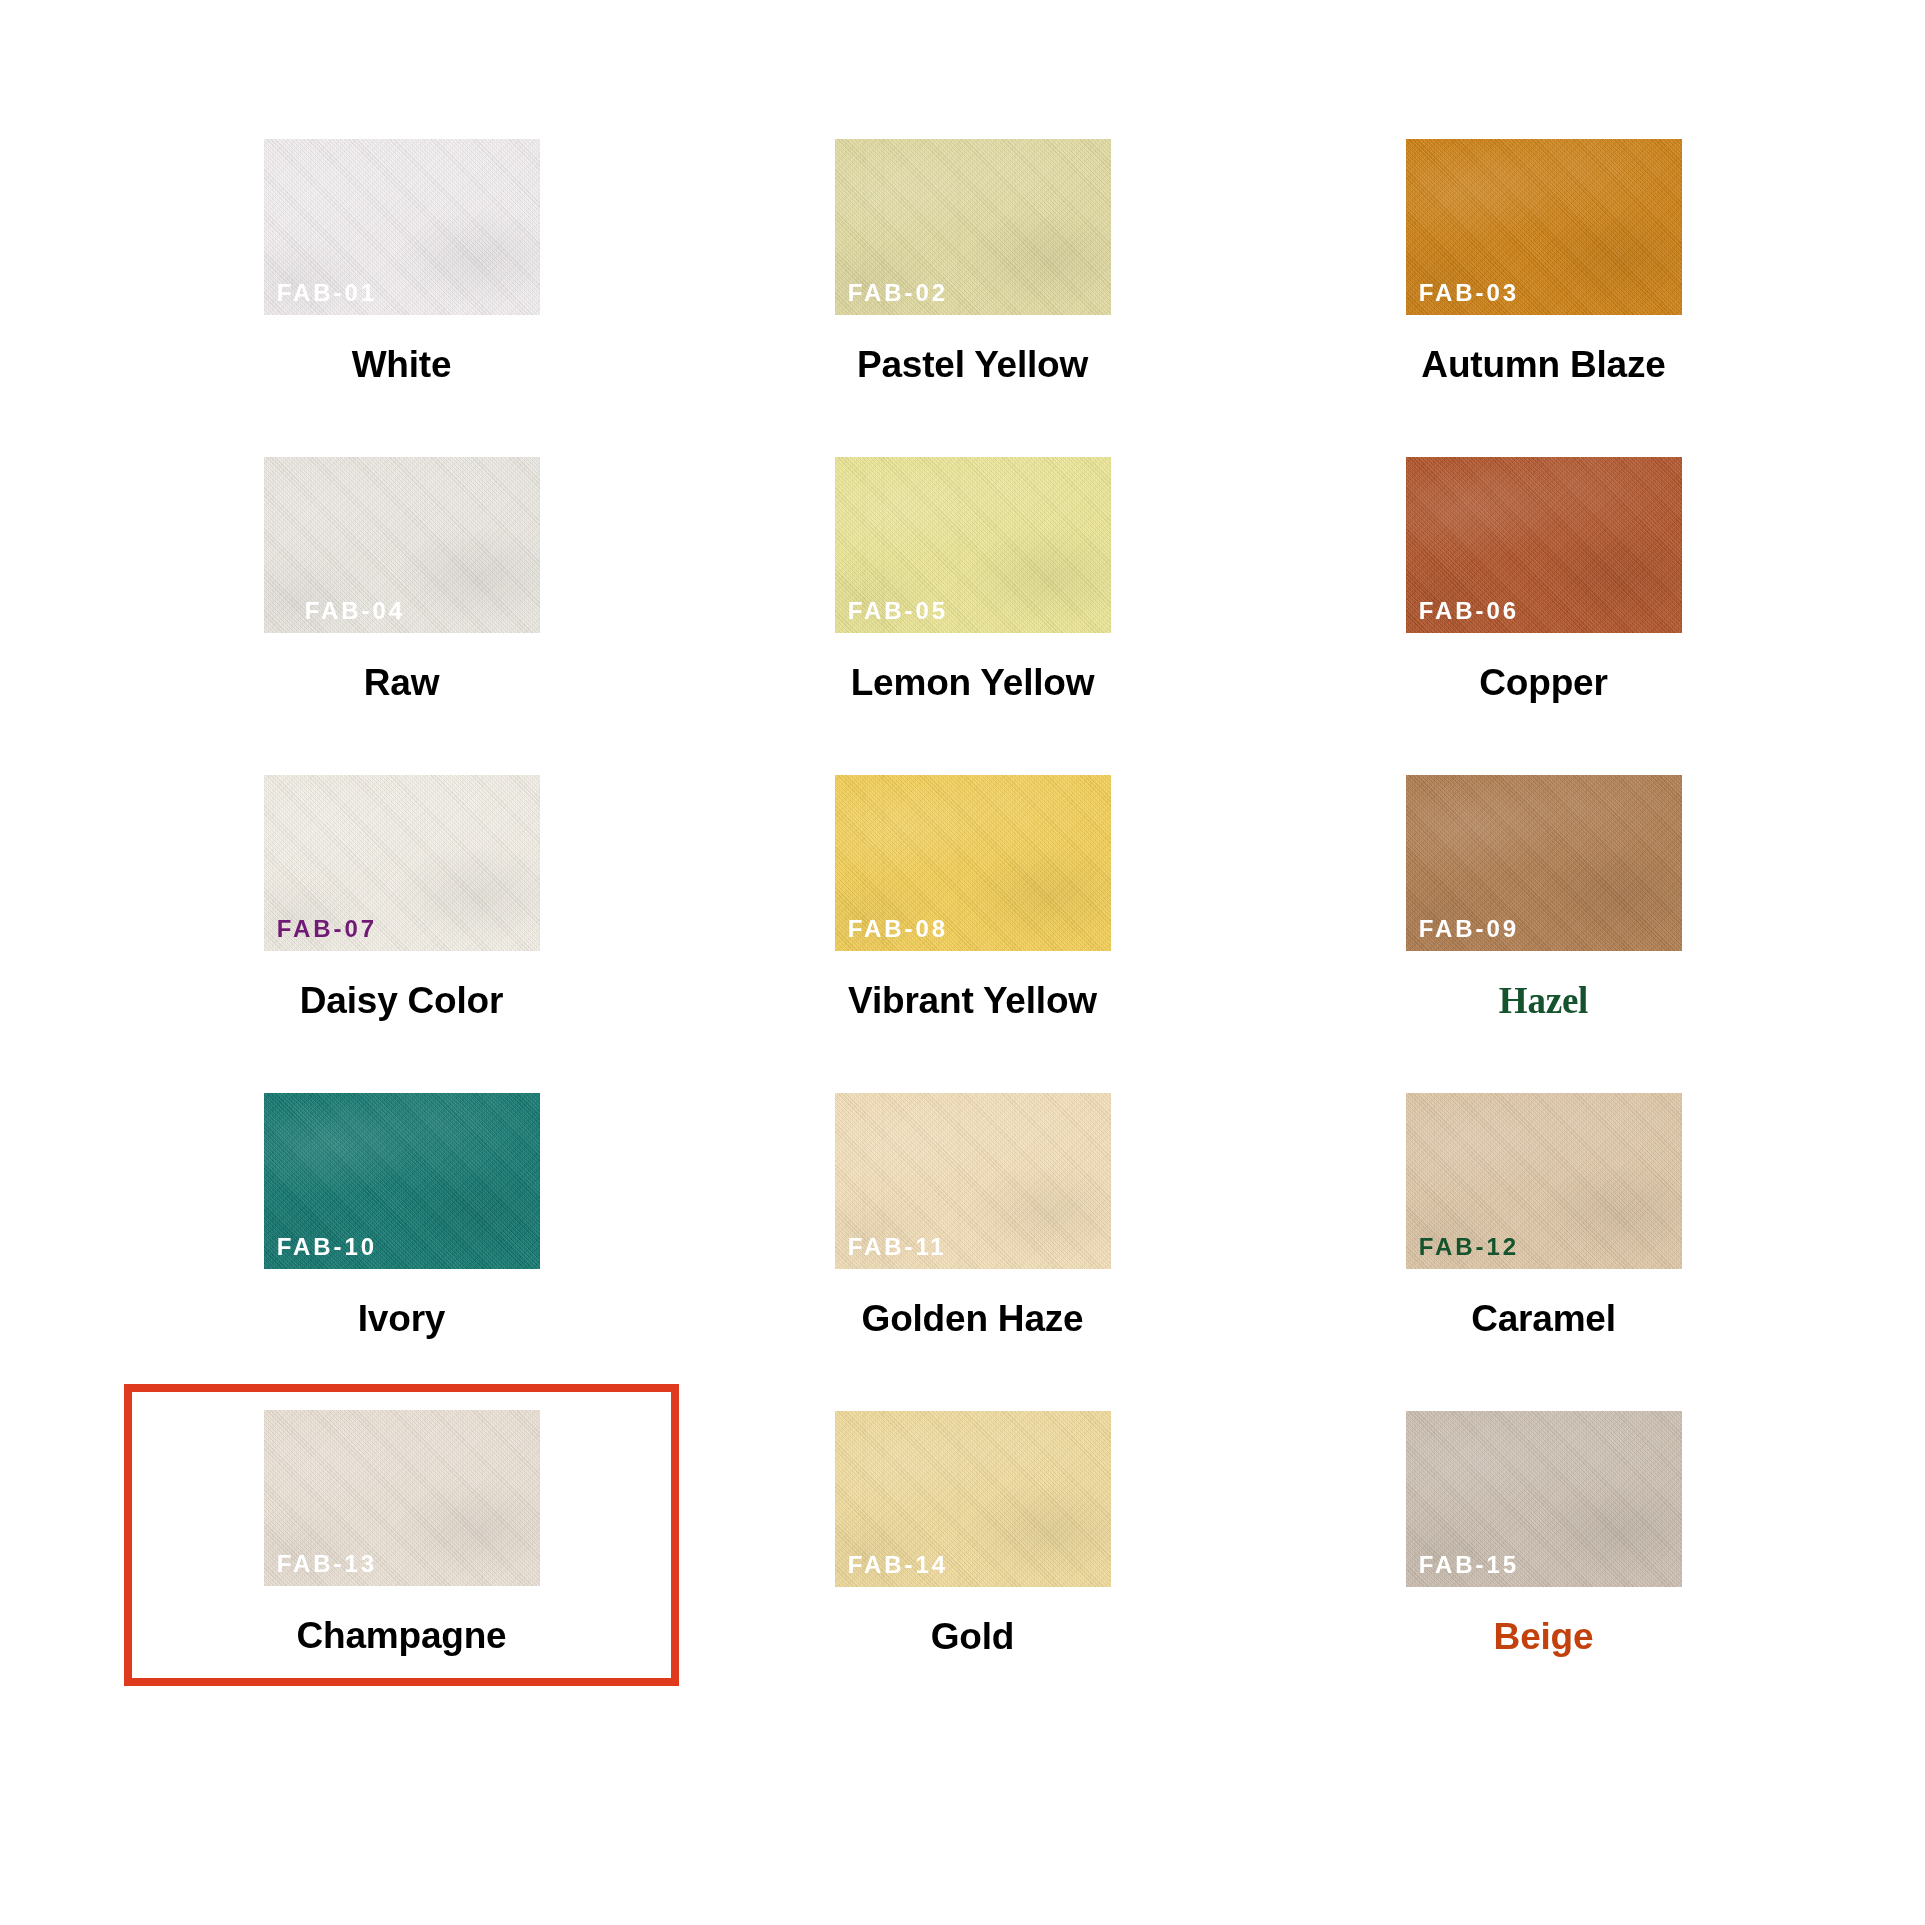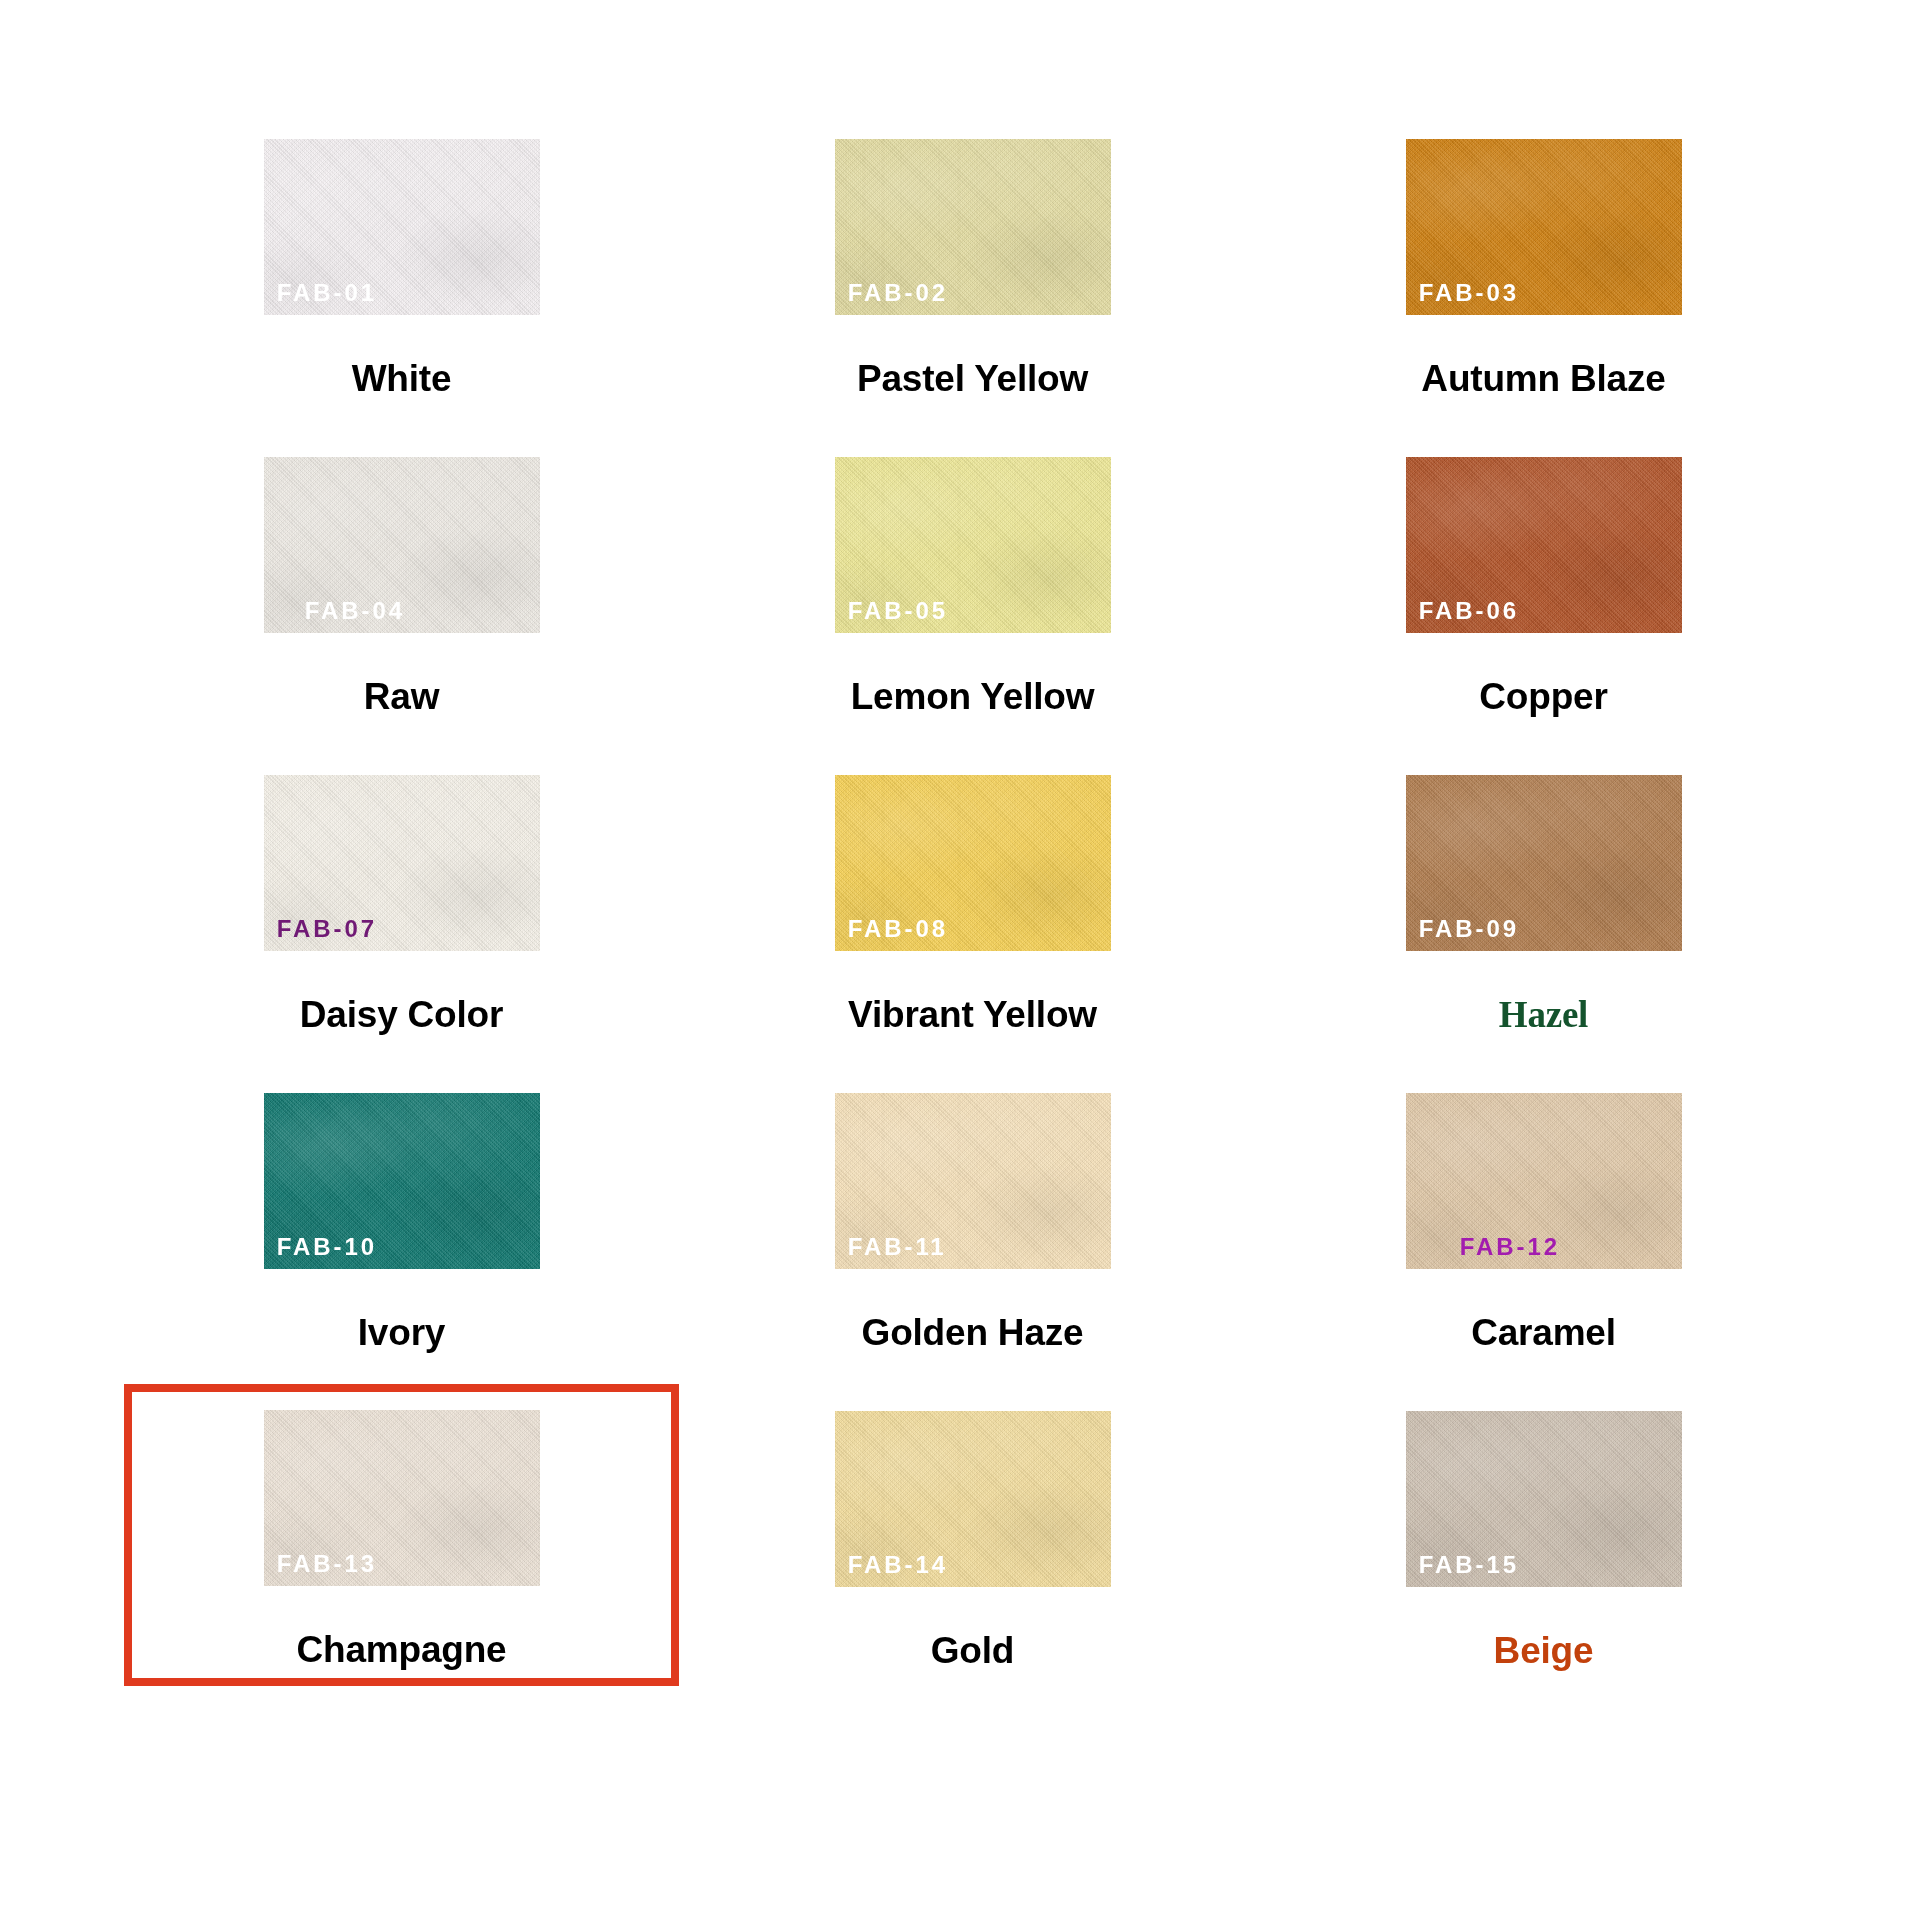--- a/index.html
+++ b/index.html
@@ -113,21 +113,21 @@
     color: #ffffff;
     font-family: "Liberation Sans", sans-serif;
     font-size: 24px;
     font-weight: 700;
     letter-spacing: 2.9px;
     line-height: 1;
     white-space: nowrap;
   }
 
   .chip-name {
-    margin-top: 45px;
+    margin-top: 31px;
     color: #000000;
     font-family: "Liberation Sans", sans-serif;
     font-size: 37px;
     font-weight: 700;
     letter-spacing: -0.2px;
     line-height: 1;
     text-align: center;
     white-space: nowrap;
   }
 </style>
@@ -219,21 +219,21 @@
       <div class="cell-inner">
         <div class="chip" style="background-color: rgb(245, 224, 185);">
           <span class="chip-code" style="color: rgb(255, 255, 255);">FAB-11</span>
         </div>
         <div class="chip-name" style="color: rgb(0, 0, 0);">Golden Haze</div>
       </div>
     </div>
     <div class="swatch-cell">
       <div class="cell-inner">
         <div class="chip" style="background-color: rgb(224, 200, 168);">
-          <span class="chip-code" style="color: #a21caf; margin-left: 41px;">FAB-12</span>
+          <span class="chip-code" style="color: #14532d;">FAB-12</span>
         </div>
         <div class="chip-name" style="color: rgb(0, 0, 0);">Caramel</div>
       </div>
     </div>
     <div class="swatch-cell">
       <div class="cell-inner selected" style="border-color: rgb(224, 58, 30);">
         <div class="chip" style="background-color: rgb(236, 226, 214);">
           <span class="chip-code" style="color: rgb(255, 255, 255);">FAB-13</span>
         </div>
         <div class="chip-name" style="color: rgb(0, 0, 0);">Champagne</div>

